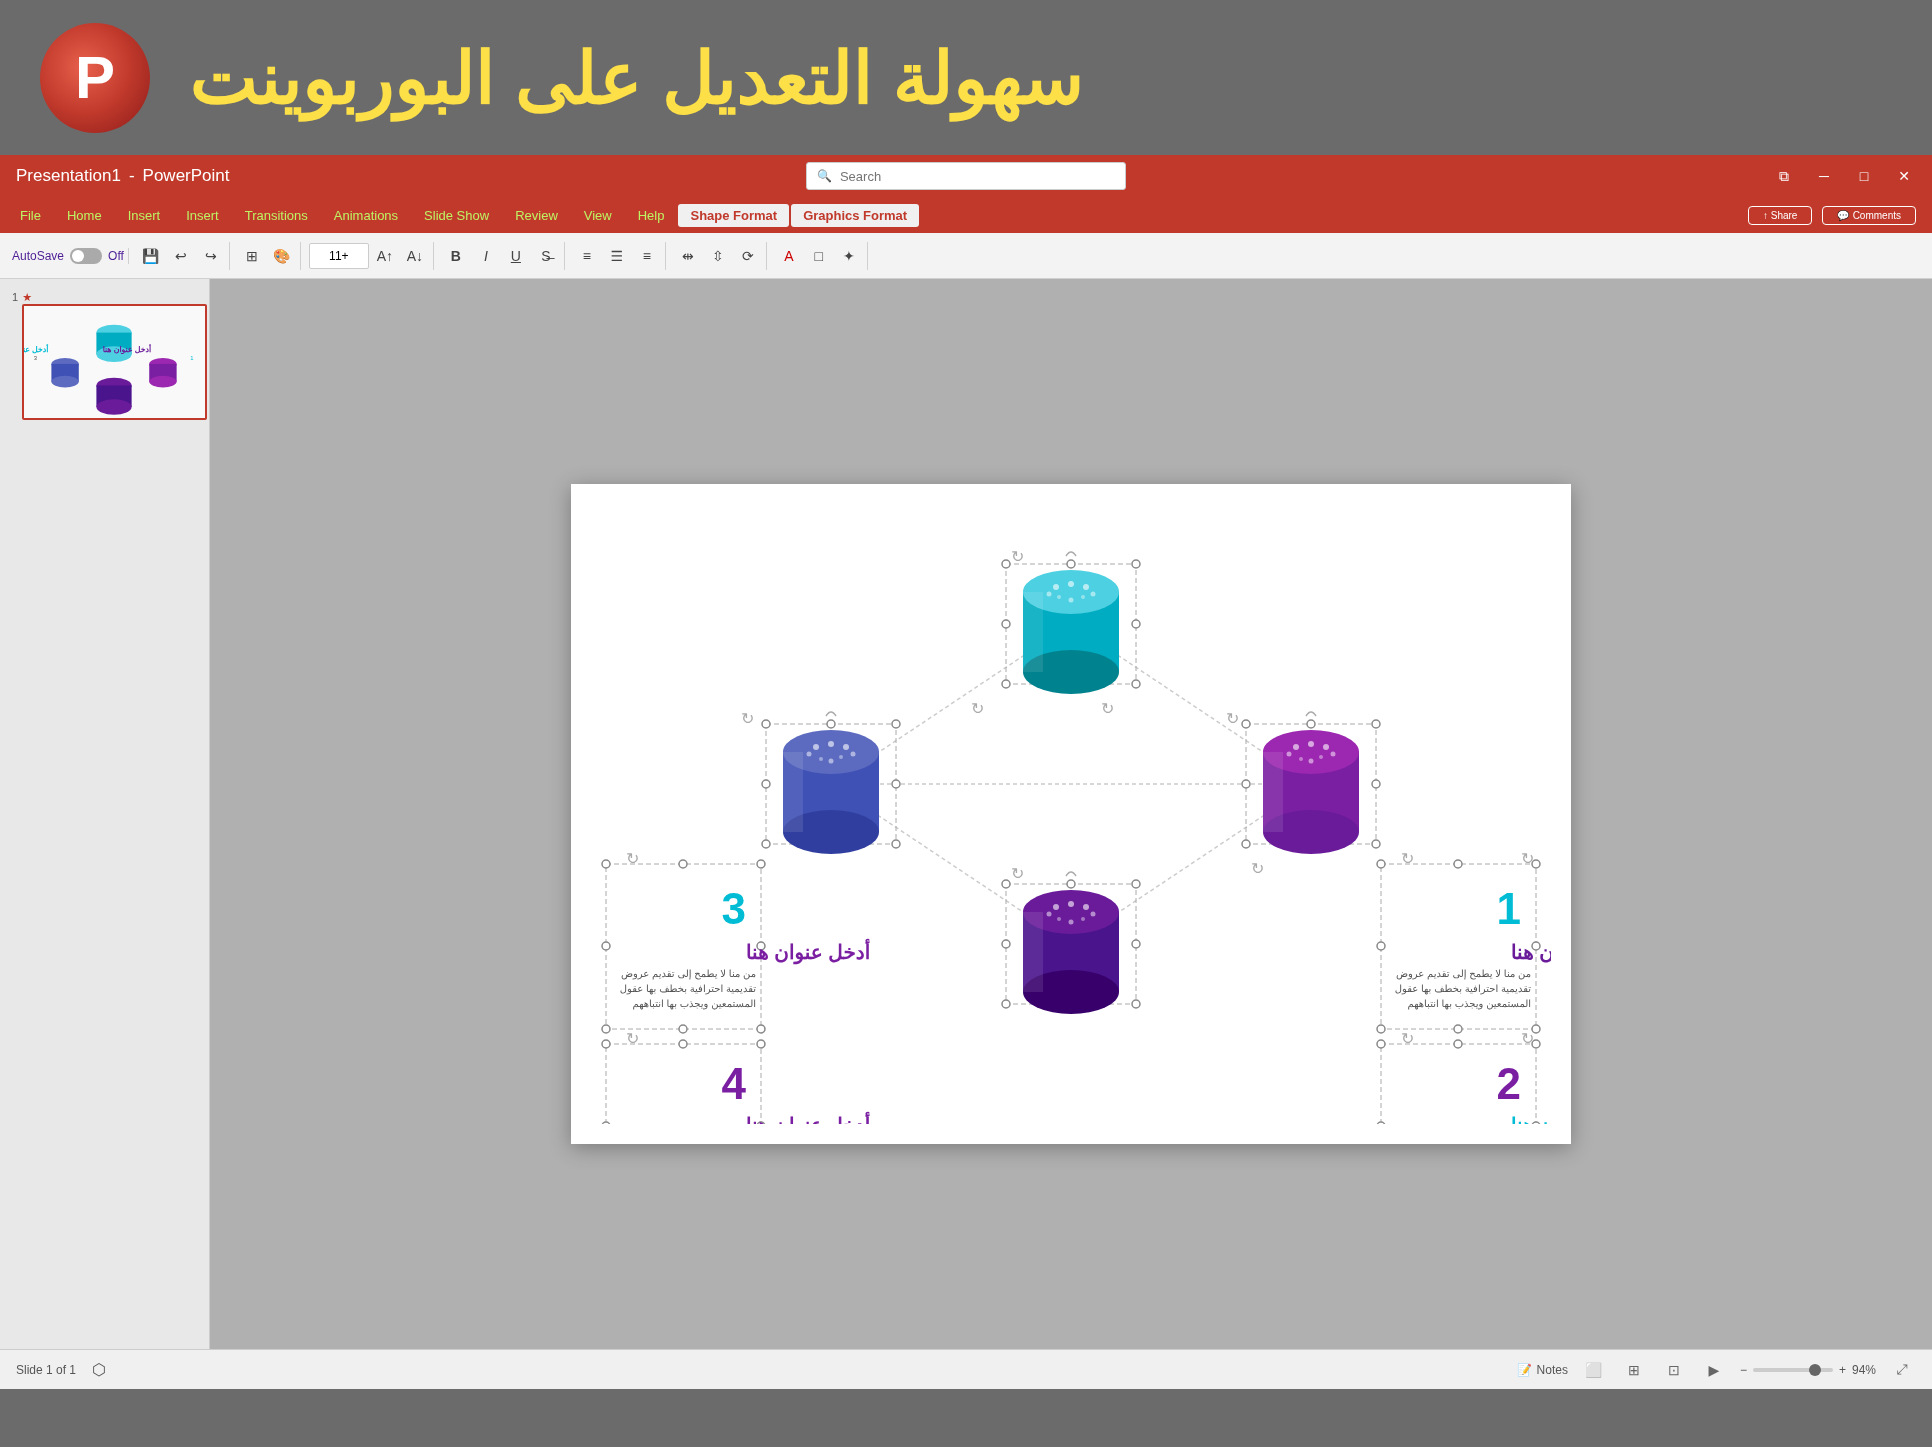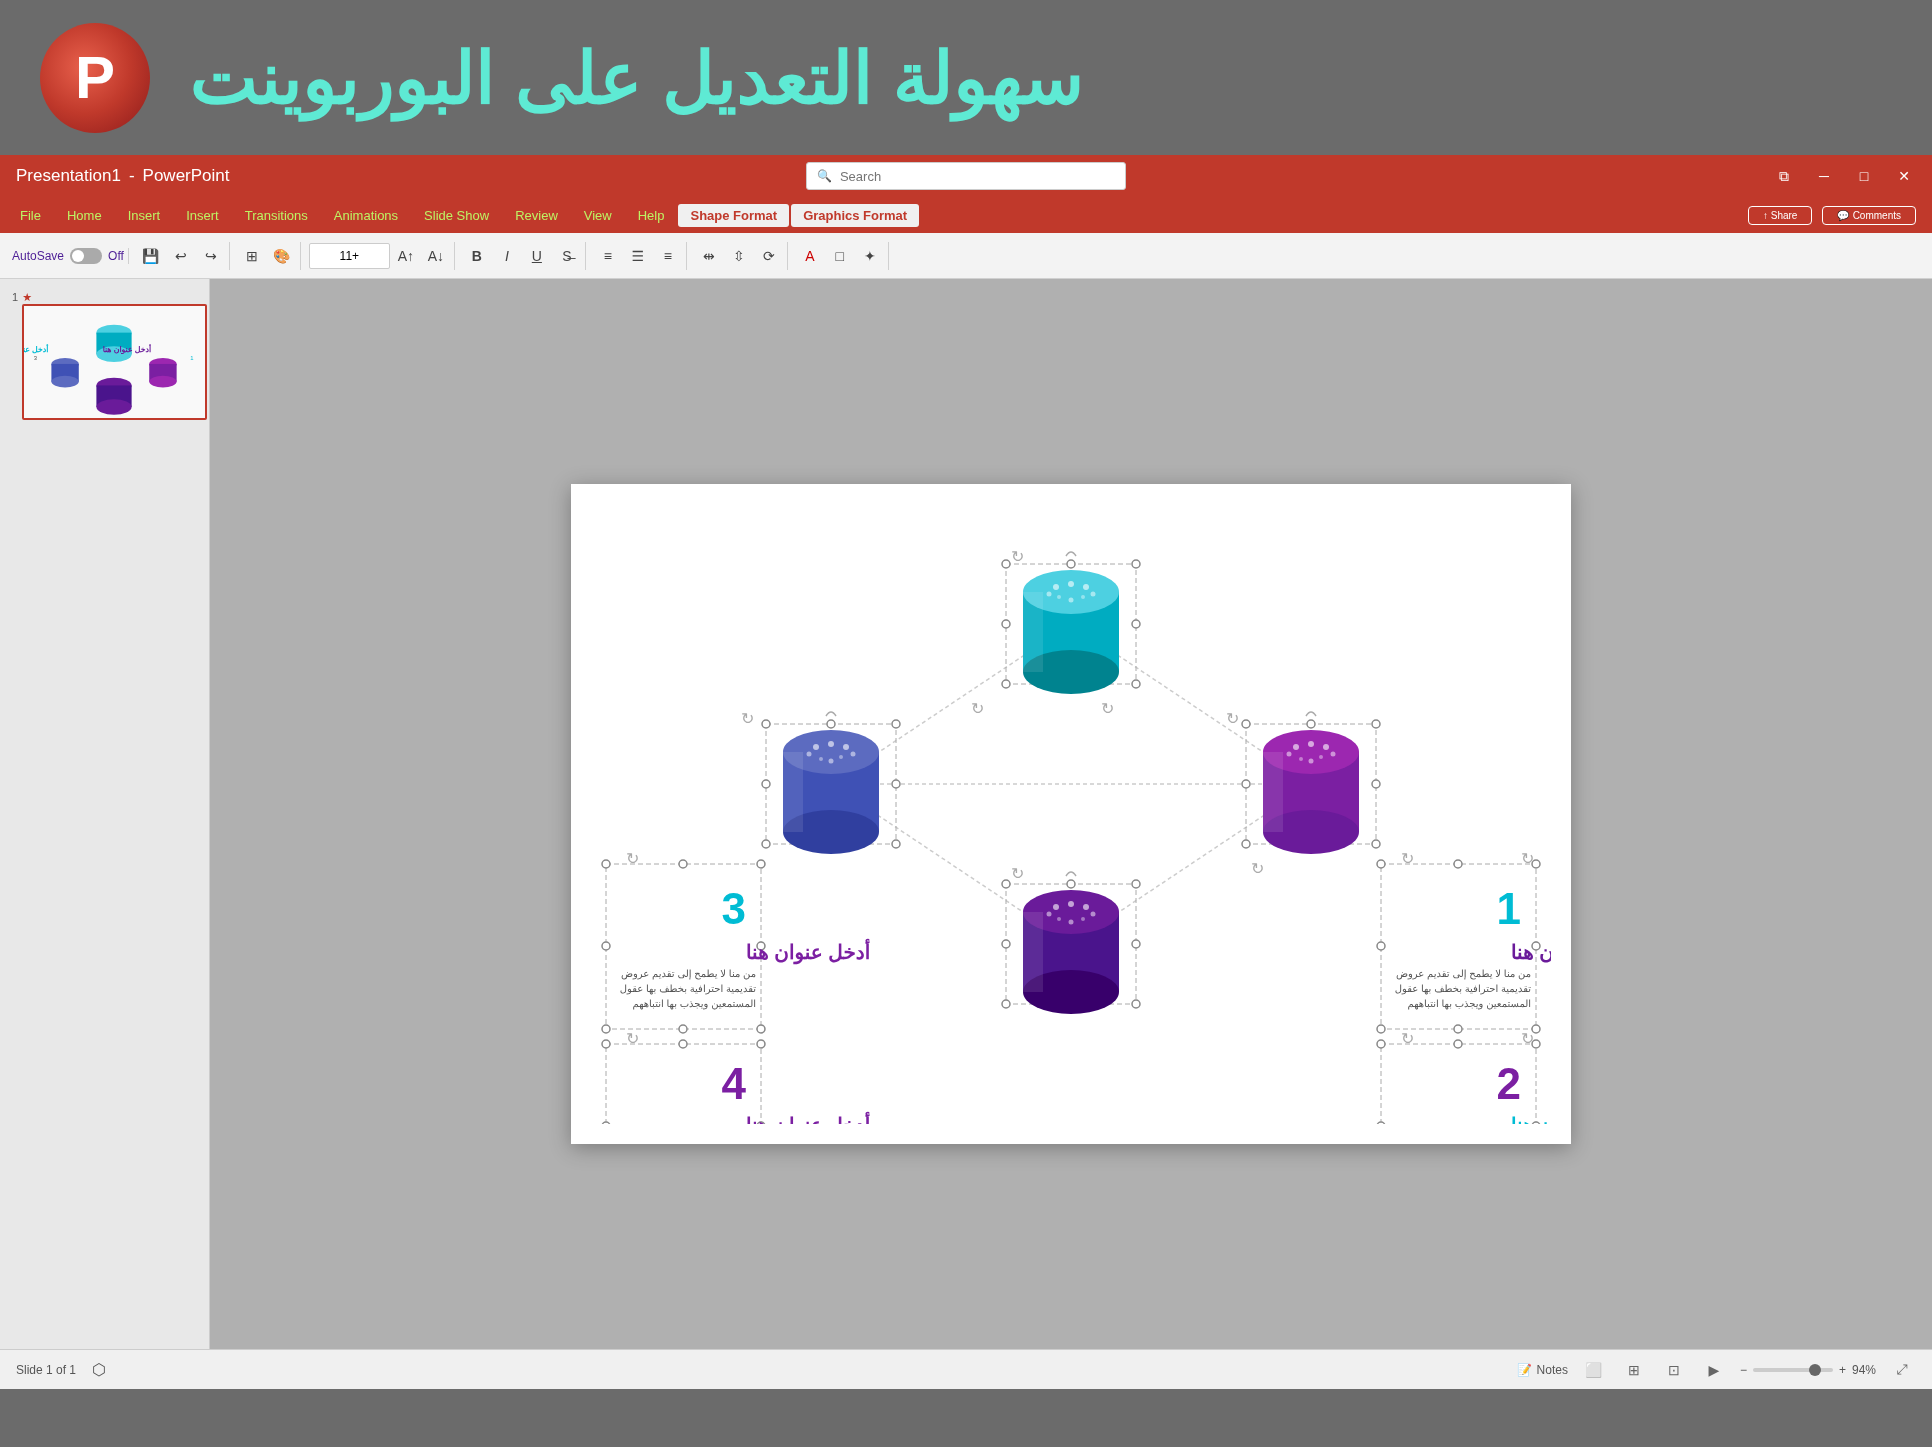--- a/index.html
+++ b/index.html
@@ -35,21 +35,21 @@
       display: flex;
       align-items: center;
       justify-content: center;
       font-size: 60px;
       font-weight: 900;
       color: white;
     }
     .banner-title {
       font-size: 72px;
       font-weight: 700;
-      color: #5eead4;
+      color: #fde047;
       direction: rtl;
     }
     .banner-title span {
       font-weight: 900;
     }
 
     
     .title-bar {
       width: 100%;
       height: 42px;
@@ -191,21 +191,21 @@
       content: '';
       position: absolute;
       width: 12px;
       height: 12px;
       background: white;
       border-radius: 50%;
       top: 2px;
       left: 2px;
     }
     .font-size-box {
-      width: 81px;
+      width: 60px;
       height: 26px;
       border: 1px solid #ccc;
       background: white;
       display: flex;
       align-items: center;
       justify-content: center;
       font-size: 12px;
       border-radius: 2px;
     }
 

